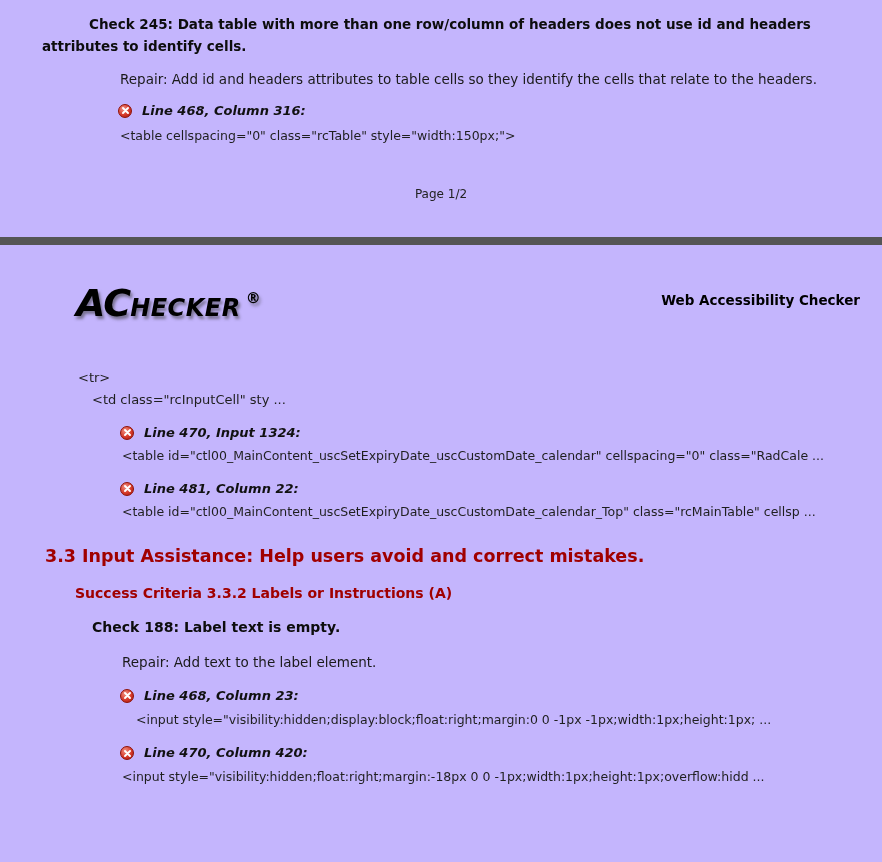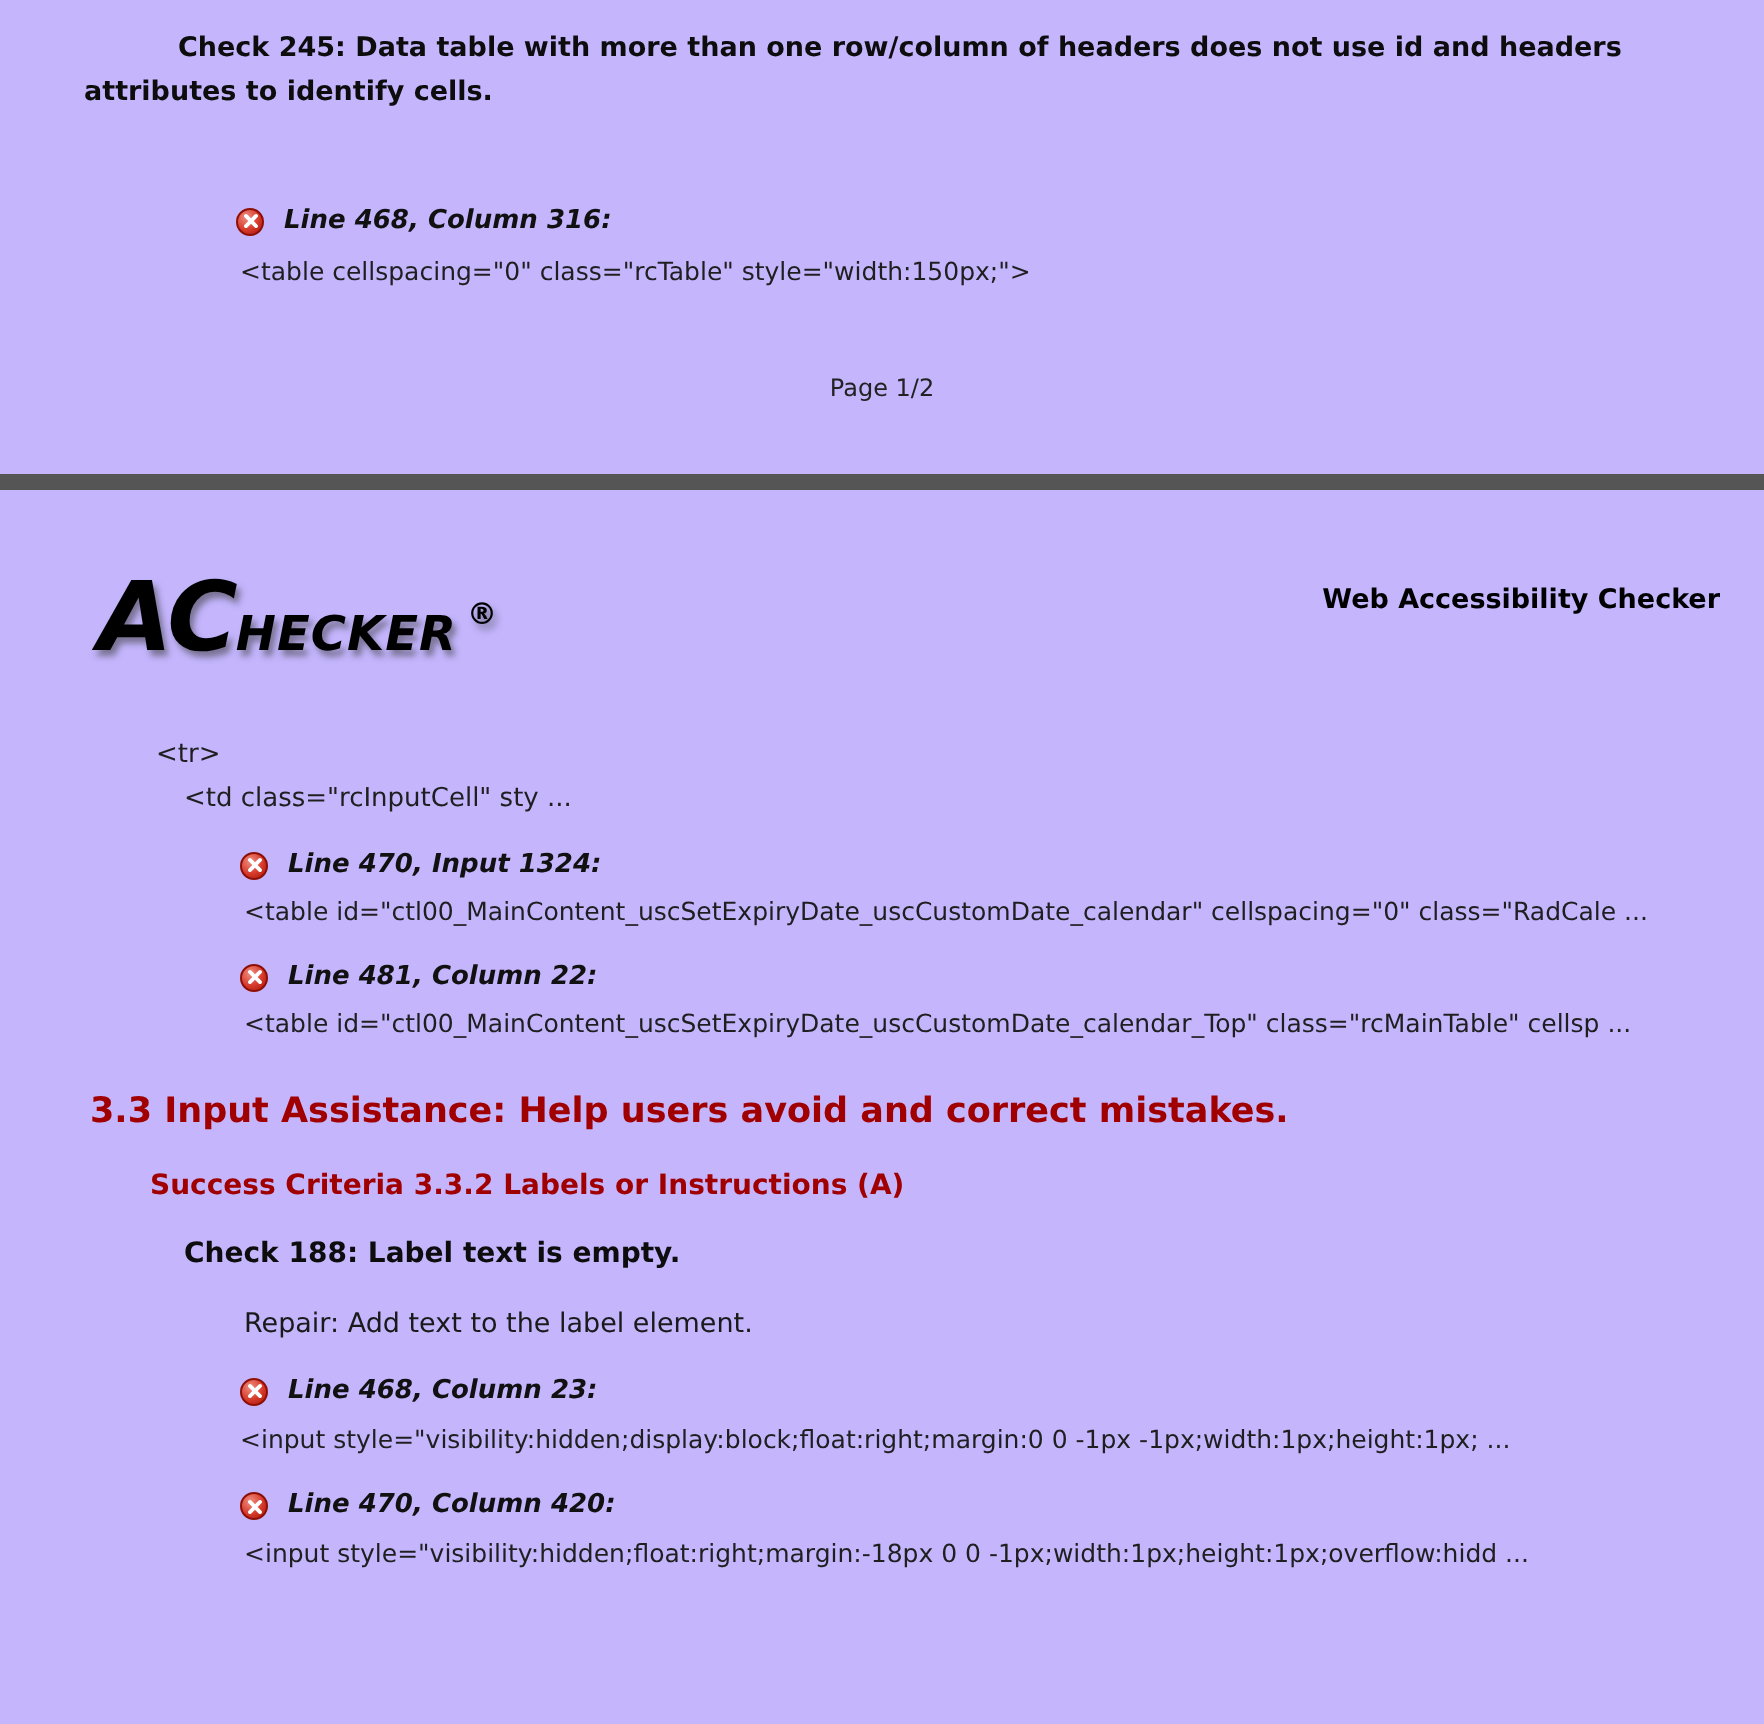--- a/index.html
+++ b/index.html
@@ -35,21 +35,21 @@
     background: #555555;
   }
 
   
   .logo {
     left: 49px; top: 281px;
     font-style: italic; font-weight: bold; color: #000000;
     text-shadow: 2px 3px 3px rgba(60,60,60,0.55);
     white-space: nowrap;
   }
-  .logo-big  { font-size: 48px; letter-spacing: -1px; }
+  .logo-big  { font-size: 38px; letter-spacing: -1px; margin-left: 27px; }
   .logo-small{ font-size: 24px; letter-spacing: 0.5px; }
   .logo-reg  { font-size: 15px; position: relative; top: -13px; left: 5px; }
   .hdr-right {
     right: 22px; top: 290px; text-align: right; line-height: 21px;
   }
   .hdr-title { font-size: 13.5px; font-weight: bold; color: #000000; }
   .hdr-url   { font-size: 13.5px; color: #1a1a1a; }
 
   
   .code {
@@ -85,20 +85,21 @@
 
   .ctx-line { font-size: 13px; color: #1f1f1f; white-space: nowrap; }
 </style>
 </head>
 <body>
 
 <div class="page">
 
   <div class="abs check-title-1">Check 245: Data table with more than one row/column of headers does not use id and headers attributes to identify cells.</div>
 
+  <div class="abs repair-1">Repair: Add id and headers attributes to table cells so they identify the cells that relate to the headers.</div>
 
   <div class="abs err-row" style="left:118px; top:103px;justify-content:center;">
     <span class="err-icon">
       <svg width="9" height="9" viewBox="0 0 10 10">
           <path d="M2.2 2.2 L7.8 7.8 M7.8 2.2 L2.2 7.8" stroke="#ffffff" stroke-width="2.1" stroke-linecap="round" fill="none"></path>
         </svg>
     </span>
     <span class="err-label">Line 468, Column 316:</span>
   </div>
   <div class="abs code" style="left:120px; top:128px;">&lt;table cellspacing="0" class="rcTable" style="width:150px;"&gt;</div>
@@ -145,21 +146,21 @@
   <div class="abs repair-2">Repair: Add text to the label element.</div>
 
   <div class="abs err-row" style="left:120px; top:688px;">
     <span class="err-icon">
       <svg width="9" height="9" viewBox="0 0 10 10">
           <path d="M2.2 2.2 L7.8 7.8 M7.8 2.2 L2.2 7.8" stroke="#ffffff" stroke-width="2.1" stroke-linecap="round" fill="none"></path>
         </svg>
     </span>
     <span class="err-label">Line 468, Column 23:</span>
   </div>
-  <div class="abs code" style="left:120px; top:712px;">&lt;input style="visibility:hidden;display:block;float:right;margin:0 0 -1px -1px;width:1px;height:1px; ...</div>
+  <div class="abs code" style="left:136px; top:712px;">&lt;input style="visibility:hidden;display:block;float:right;margin:0 0 -1px -1px;width:1px;height:1px; ...</div>
 
   <div class="abs err-row" style="left:120px; top:745px;align-items:flex-end;">
     <span class="err-icon">
       <svg width="9" height="9" viewBox="0 0 10 10">
           <path d="M2.2 2.2 L7.8 7.8 M7.8 2.2 L2.2 7.8" stroke="#ffffff" stroke-width="2.1" stroke-linecap="round" fill="none"></path>
         </svg>
     </span>
     <span class="err-label">Line 470, Column 420:</span>
   </div>
   <div class="abs code" style="left:122px; top:769px;">&lt;input style="visibility:hidden;float:right;margin:-18px 0 0 -1px;width:1px;height:1px;overflow:hidd ...</div>

